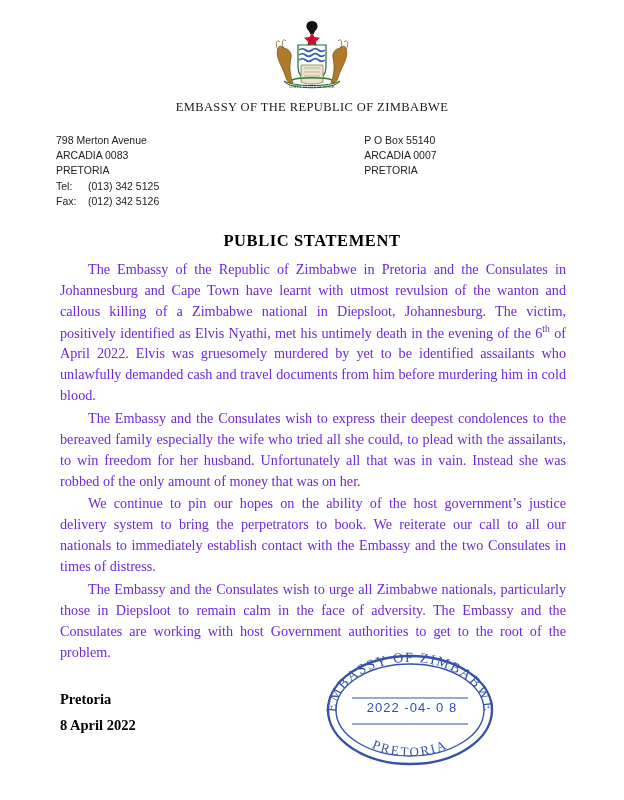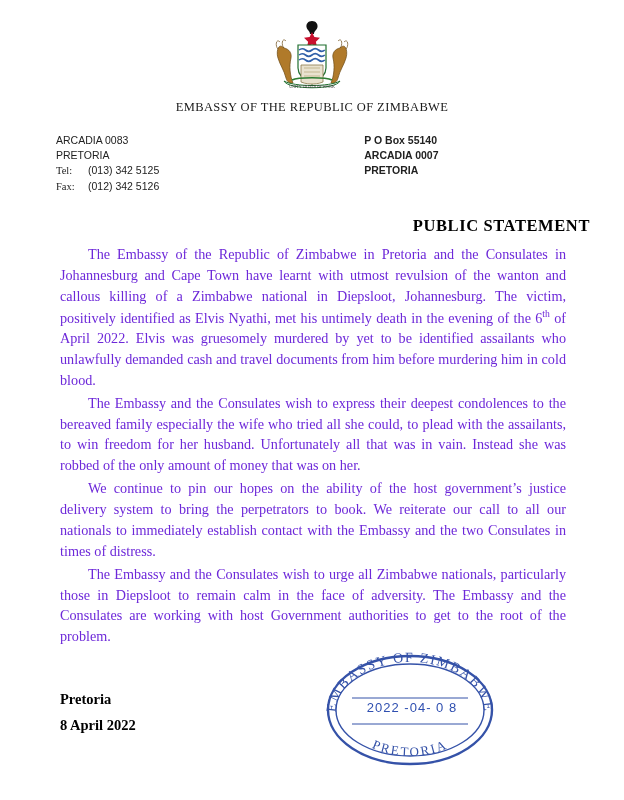--- a/index.html
+++ b/index.html
@@ -50,28 +50,28 @@
   .addr-row {
     display: flex;
     justify-content: space-between;
     margin-top: 18px;
     font-family: "Liberation Sans", sans-serif;
     font-size: 10.5px;
     line-height: 1.45;
     color: #222;
   }
   .addr-left { width: 50%; padding-left: 22px; }
-  .addr-right { width: 46%; padding-left: 30px; font-weight: bold; }
+  .addr-right { width: 46%; padding-left: 30px; }
   .addr-left div, .addr-right div { white-space: pre; }
   .tel-line { display: flex; }
-  .tel-label { display: inline-block; width: 32px; font-family: Liberation Serif, serif; }
+  .tel-label { display: inline-block; width: 32px; }
 
   
   .doc-title {
-    text-align: right;
+    text-align: center;
     font-family: "Liberation Serif", serif;
     font-weight: bold;
     font-size: 16.5px;
     letter-spacing: 0.6px;
     margin-top: 22px;
     margin-bottom: 8px;
     color: #000;
   }
 
   
@@ -168,20 +168,21 @@
         <path d="M26,62 C32,59 60,59 66,62" fill="none" stroke="#2e7d32" stroke-width="1.6"></path>
         <text x="46" y="70" font-size="4" text-anchor="middle" fill="#333" font-family="Liberation Serif, serif">UNITY FREEDOM WORK</text>
       </svg>
     </div>
   </div>
 
   <div class="org-name">EMBASSY OF THE REPUBLIC OF ZIMBABWE</div>
 
   <div class="addr-row">
     <div class="addr-left">
+      <div>798 Merton Avenue</div>
       <div>ARCADIA 0083</div>
       <div>PRETORIA</div>
       <div class="tel-line">
         <span class="tel-label">Tel:</span>
         <span>(013) 342 5125</span>
       </div>
       <div class="tel-line">
         <span class="tel-label">Fax:</span>
         <span>(012) 342 5126</span>
       </div>

